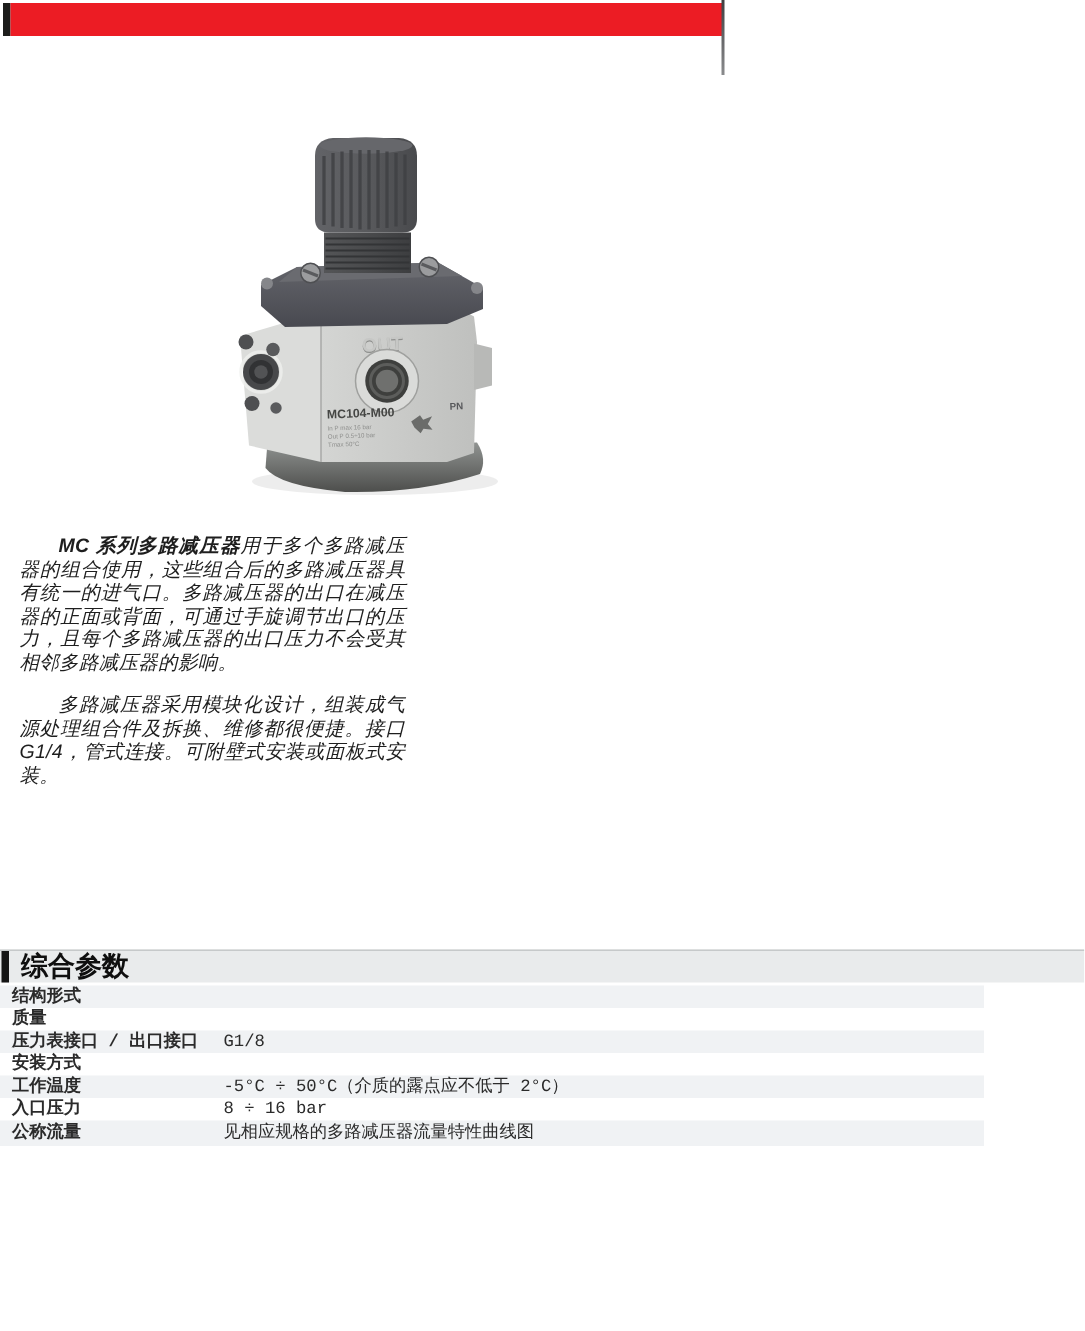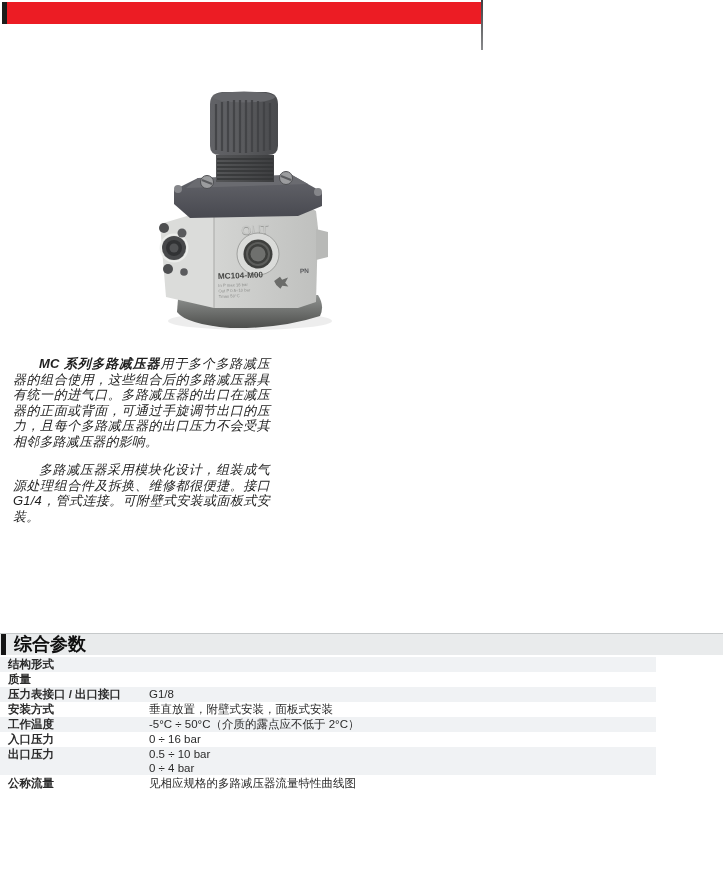--- a/index.html
+++ b/index.html
@@ -22,21 +22,21 @@
   .intro p + p{margin-top:13px;}
 
   
   .section-header{position:absolute;left:0;top:633px;width:723px;height:22px;
         background:#e9ebec;border-top:1px solid #c6c9ca;box-sizing:border-box;}
   .section-notch{position:absolute;left:1px;top:0;width:5px;height:21px;background:#151515;}
   .section-title{position:absolute;left:14px;top:0;height:21px;line-height:21px;
         font-weight:bold;font-size:18px;color:#0f0f0f;}
 
   
-  .spec-table{position:absolute;left:0;top:657px;width:656px;font-size:11.5px;color:#2b2b2b;}
+  .spec-table{position:absolute;left:0;top:657px;width:656px;font-size:11.5px;color:#2b2b2b;font-family:Liberation Mono, monospace;}
   .spec-row{display:flex;height:15px;line-height:15px;align-items:center;}
   .spec-row:nth-child(odd){background:#f0f2f4;}
   .spec-row.tall{height:28px;line-height:13.5px;align-items:flex-start;padding-top:1px;box-sizing:border-box;}
   .spec-row.last{height:17px;justify-content:space-between;}
   .spec-label{flex:none;width:149px;padding-left:8px;box-sizing:border-box;font-weight:bold;
         white-space:nowrap;overflow:visible;}
   .spec-value{flex:1;white-space:nowrap;}
   .multi div{line-height:13.5px;}
 </style>
 </head>
@@ -166,36 +166,28 @@
     </div>
     <div class="spec-row">
       <div class="spec-label">质量</div>
     </div>
     <div class="spec-row">
       <div class="spec-label">压力表接口 / 出口接口</div>
       <div class="spec-value">G1/8</div>
     </div>
     <div class="spec-row">
       <div class="spec-label">安装方式</div>
-      <div class="spec-value">垂直放置，附壁式安装，面板式安装</div>
     </div>
     <div class="spec-row">
       <div class="spec-label">工作温度</div>
       <div class="spec-value">-5°C ÷ 50°C（介质的露点应不低于 2°C）</div>
     </div>
     <div class="spec-row">
       <div class="spec-label">入口压力</div>
-      <div class="spec-value">0 ÷ 16 bar</div>
-    </div>
-    <div class="spec-row tall">
-      <div class="spec-label">出口压力</div>
-      <div class="spec-value multi">
-        <div>0.5 ÷ 10 bar</div>
-        <div>0 ÷ 4 bar</div>
-      </div>
+      <div class="spec-value">8 ÷ 16 bar</div>
     </div>
     <div class="spec-row last">
       <div class="spec-label">公称流量</div>
       <div class="spec-value">见相应规格的多路减压器流量特性曲线图</div>
     </div>
   </div>
 
 </div>
 
 </body></html>

